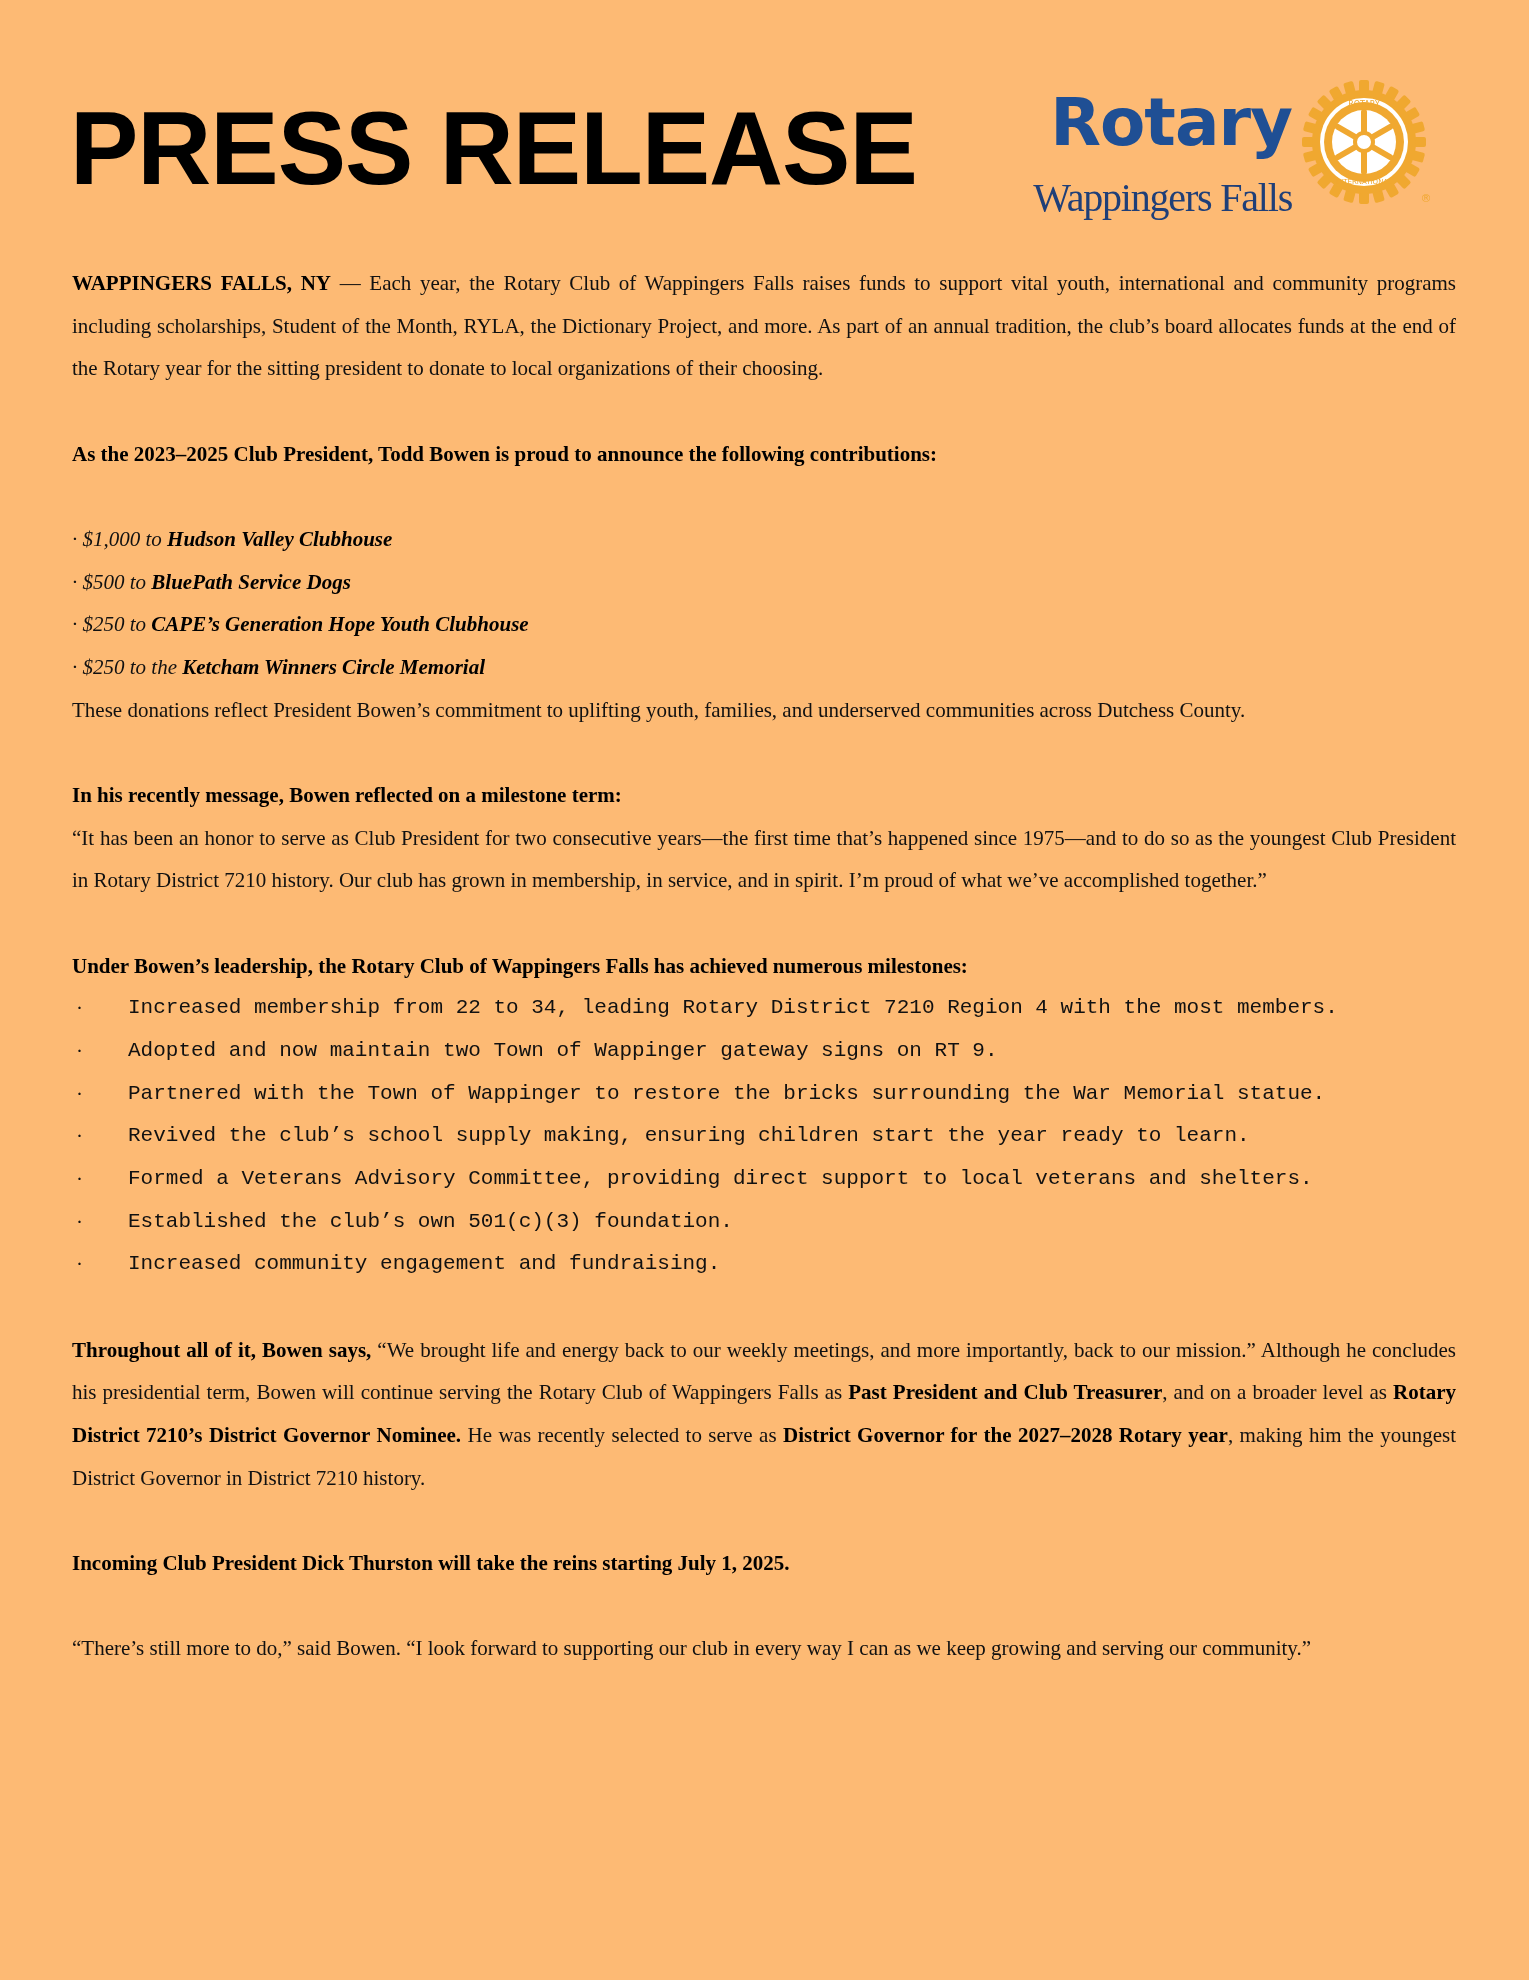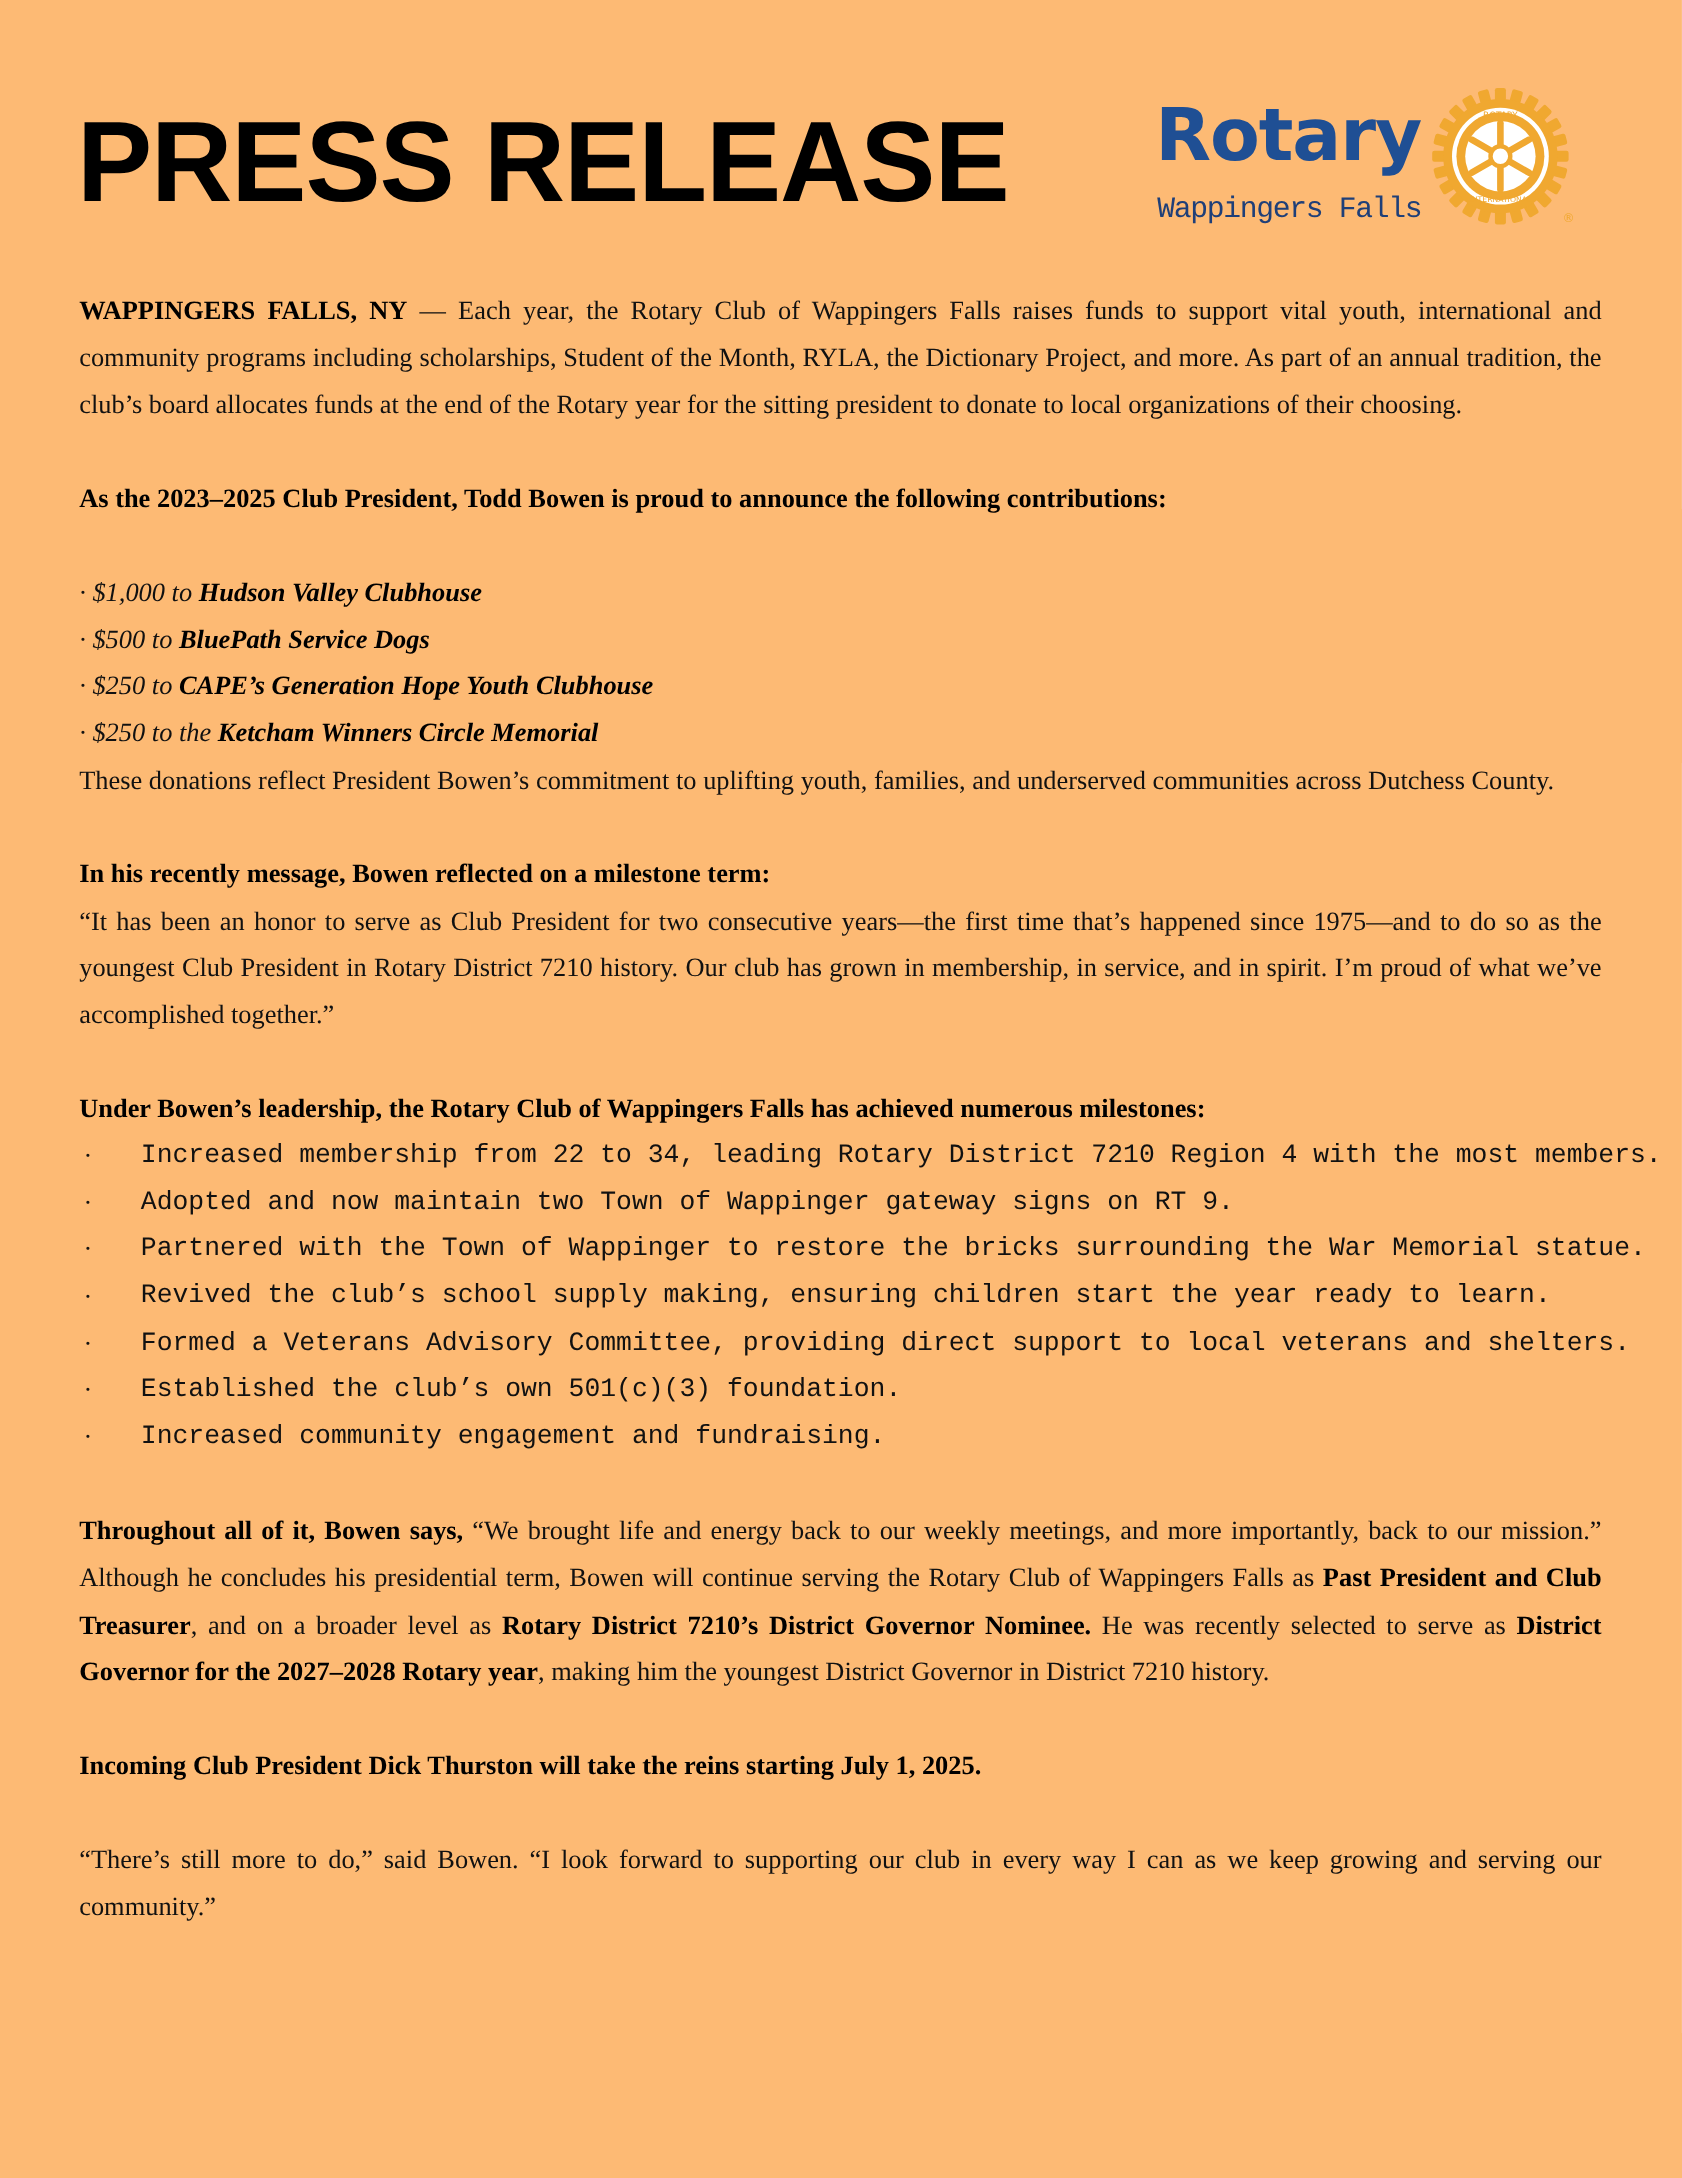--- a/index.html
+++ b/index.html
@@ -16,30 +16,30 @@
 
     .logo { position: absolute; left: 940px; top: 70px; width: 500px; height: 170px; text-align: center; }
     .logo-rotary {
       position: absolute; right: 148px; top: 20px;
       font-family: "DejaVu Sans", "Liberation Sans", sans-serif;
       font-weight: bold; font-size: 66px; line-height: 1; color: #1f4f94; letter-spacing: -1px;
       white-space: nowrap;
     }
     .logo-sub {
       position: absolute; right: 148px; top: 108px;
-      font-family: Liberation Mono, monospace;
-      font-weight: normal; font-size: 27px; line-height: 1; color: #1f3f78; letter-spacing: -1.2px;
+      font-family: Liberation Serif, serif;
+      font-weight: normal; font-size: 40px; line-height: 1; color: #1f3f78; letter-spacing: -1.2px;
       white-space: nowrap;
     }
     .wheel { position: absolute; left: 358px; top: 2px; width: 142px; height: 142px; }
 
     .body {
       position: absolute; left: 72px; top: 262px; width: 1384px;
       font-family: "Liberation Serif", "DejaVu Serif", serif;
-      font-size: 24px; line-height: 42.67px; color: #111;
+      font-size: 21px; line-height: 42.67px; color: #111;
     }
     .body p { margin: 0; }
     .justify { text-align: justify; text-align-last: left; }
     .gap { height: 42.67px; }
     b { font-weight: bold; color: #000; }
     .dline { white-space: nowrap; font-style: italic; }
     .mrow { position: relative; white-space: nowrap; }
     .mrow .dot { position: absolute; left: 4px; }
     .mrow .mtext { position: absolute; left: 56px; font-family: Liberation Mono, monospace; }
     .mrow { height: 42.67px; }

